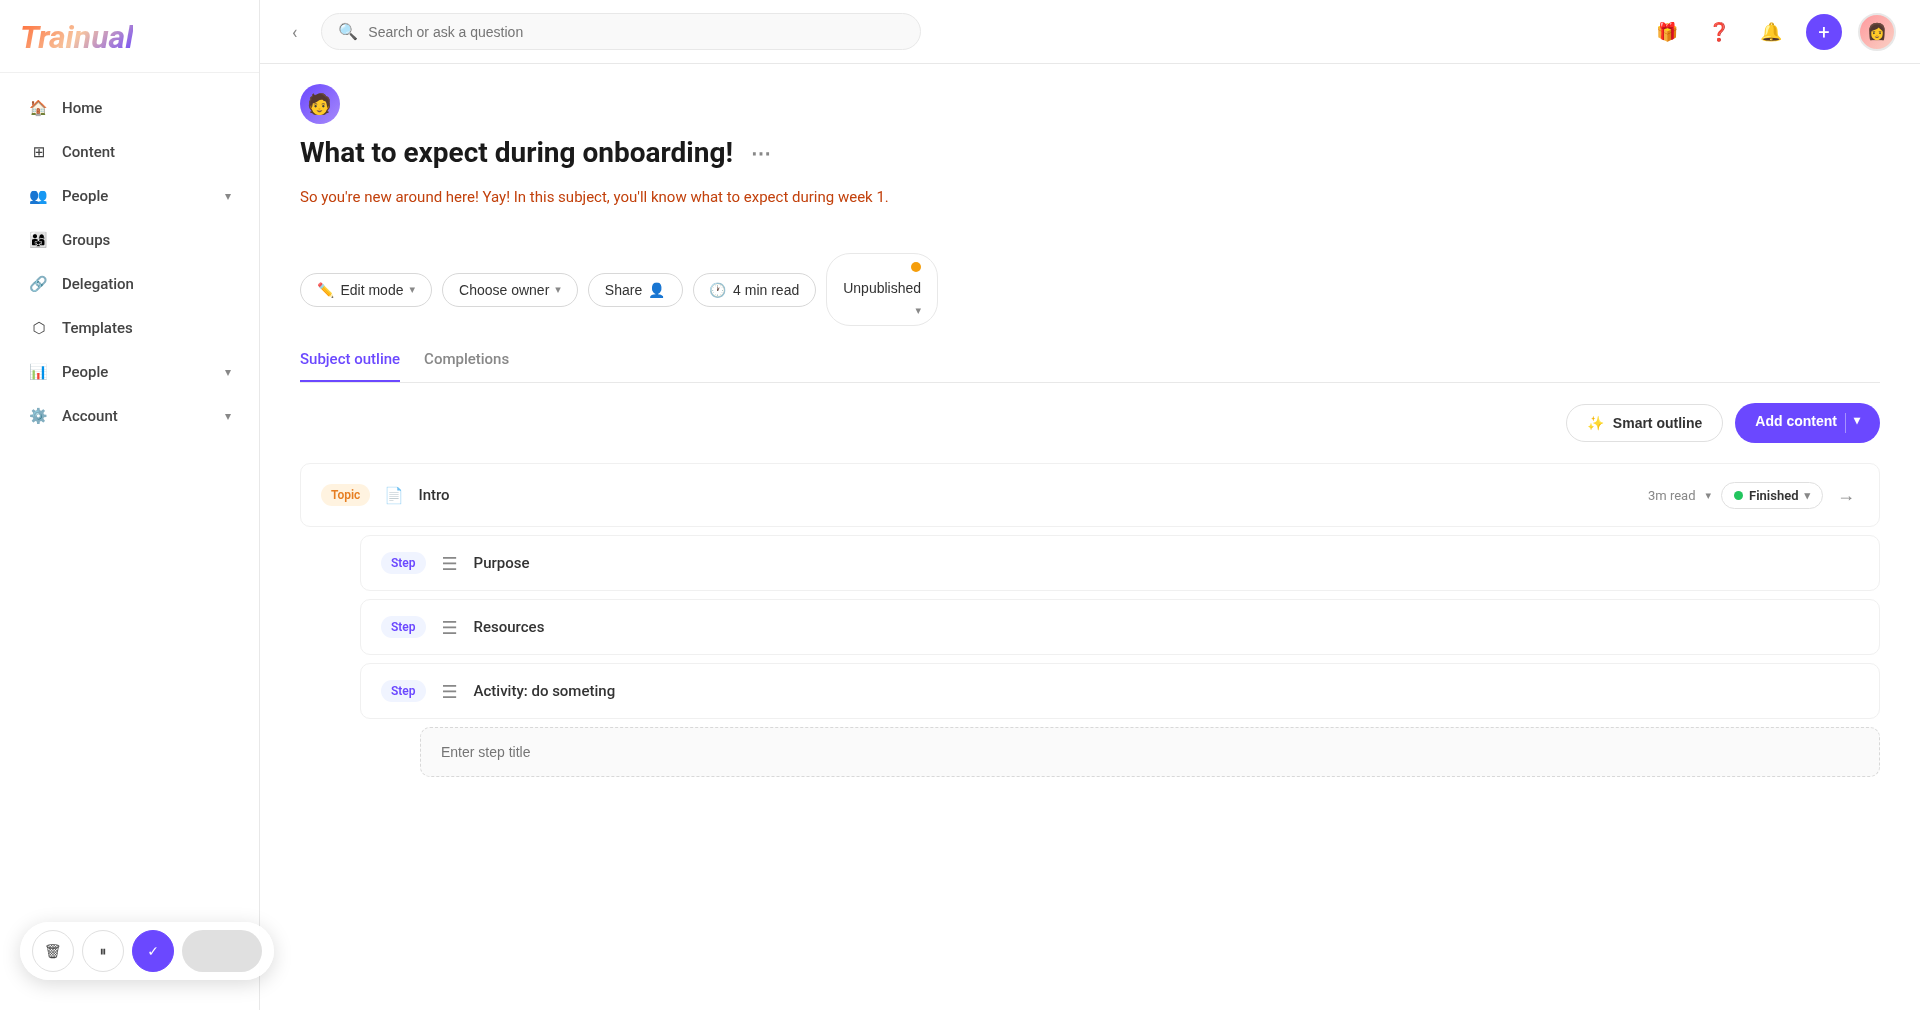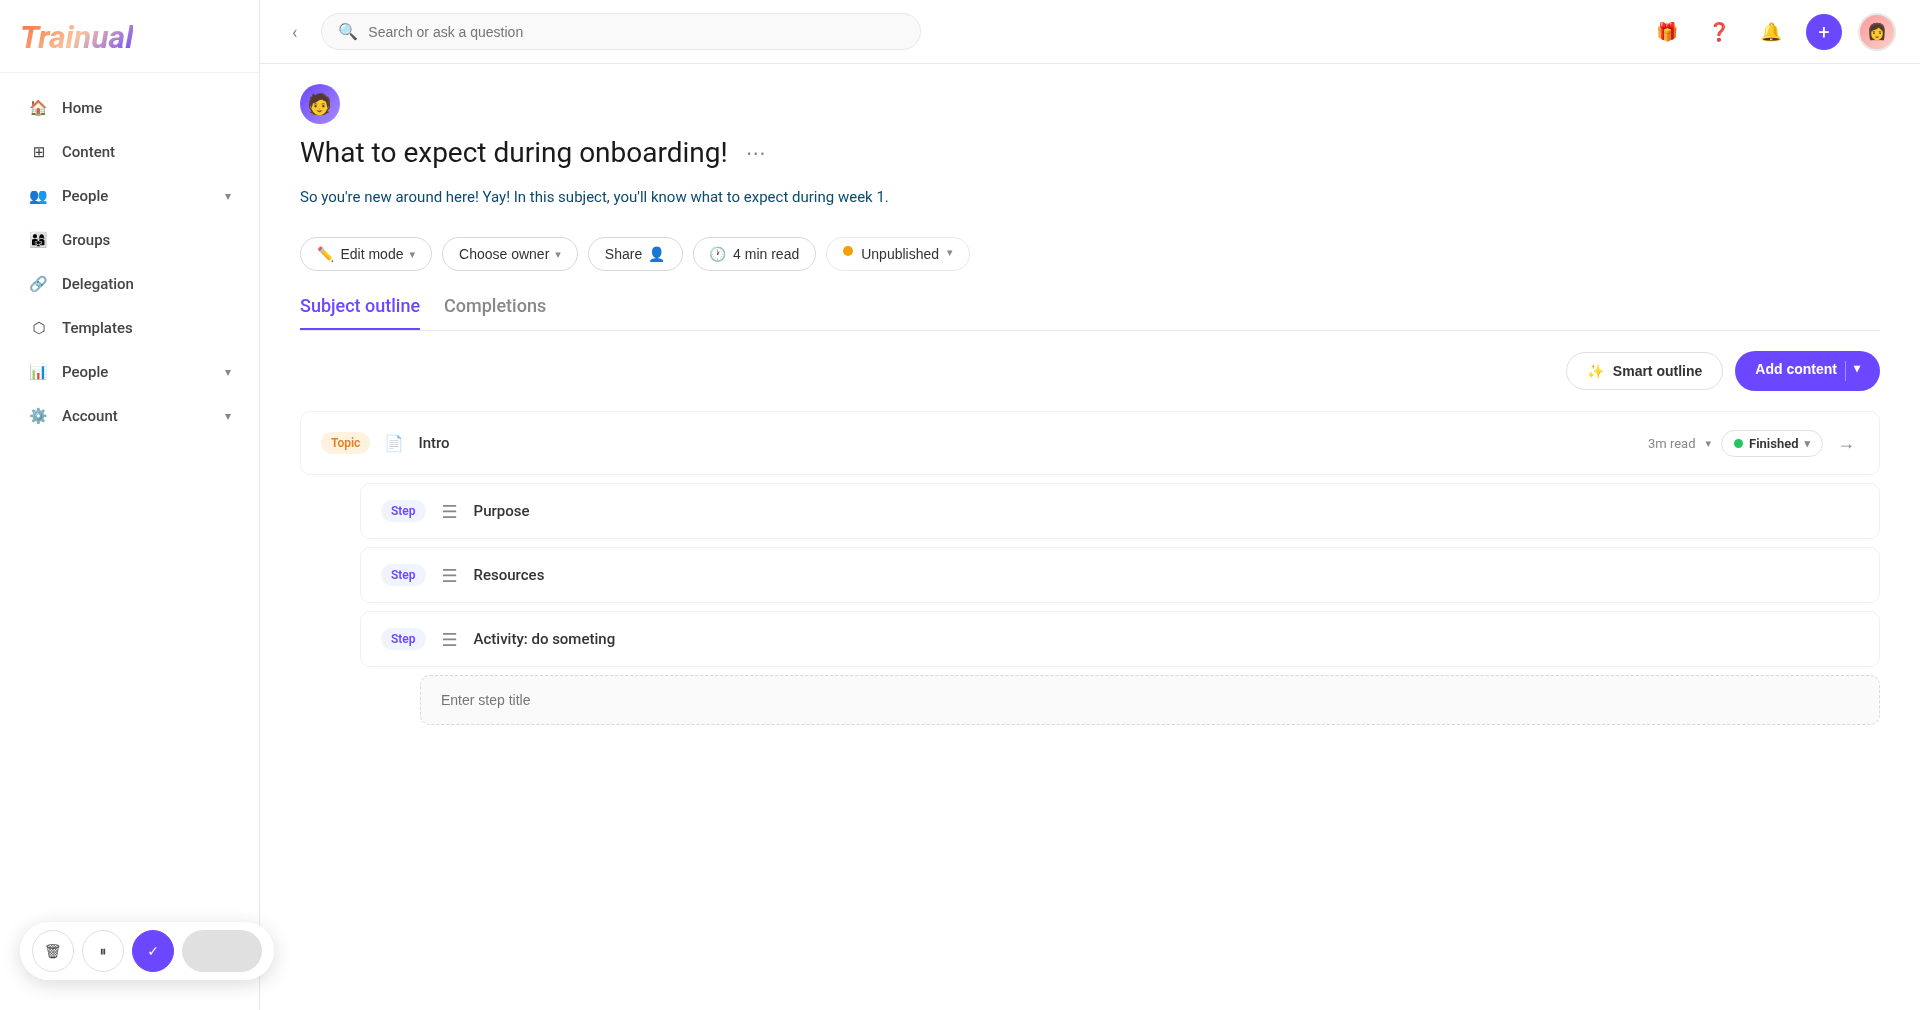--- a/index.html
+++ b/index.html
@@ -189,39 +189,39 @@
       background: linear-gradient(135deg, #6b48ff, #a78bfa);
       display: flex;
       align-items: center;
       justify-content: center;
       margin-bottom: 12px;
       font-size: 20px;
     }
 
     .page-title {
       font-size: 28px;
-      font-weight: 400;
+      font-weight: 700;
       color: #1a1a1a;
       display: flex;
       align-items: center;
       gap: 12px;
       margin-bottom: 16px;
     }
 
     .more-btn {
       color: #888;
       cursor: pointer;
       font-size: 20px;
       padding: 2px 6px;
     }
 
     .page-desc {
       font-size: 15px;
-      color: #0c4a6e;
-      margin-bottom: 16px;
+      color: #c2410c;
+      margin-bottom: 32px;
       line-height: 1.6;
     }
 
     .toolbar-row {
       display: flex;
       align-items: center;
       gap: 10px;
       padding: 12px 0;
       flex-wrap: wrap;
     }
@@ -238,49 +238,50 @@
       font-size: 14px;
       color: #333;
       font-weight: 500;
       transition: border-color 0.15s;
     }
     .toolbar-btn .btn-icon { font-size: 14px; color: #555; }
     .toolbar-btn .chevron-icon { color: #888; font-size: 11px; }
 
     .status-btn {
       display: flex;
-      align-items: flex-start;
+      align-items: flex-end;
       gap: 8px;
       padding: 8px 16px;
       border: 1.5px solid #e8e8e8;
       border-radius: 24px;
       background: #fff;
       cursor: pointer;
       font-size: 14px;
       color: #333;
       font-weight: 500;
+      flex-direction: column;
     }
     .status-dot-orange {
       width: 10px;
       height: 10px;
       border-radius: 50%;
       background: #f59e0b;
     }
 
     
     .tabs-row {
       display: flex;
       gap: 0;
       border-bottom: 1px solid #e8e8e8;
       margin: 0 40px;
     }
     .tab {
       padding: 12px 0;
       margin-right: 24px;
-      font-size: 18px;
+      font-size: 15px;
       font-weight: 500;
       color: #888;
       cursor: pointer;
       border-bottom: 2px solid transparent;
     }
     .tab.active {
       color: #6b48ff;
       border-bottom: 2px solid #6b48ff;
     }
 

